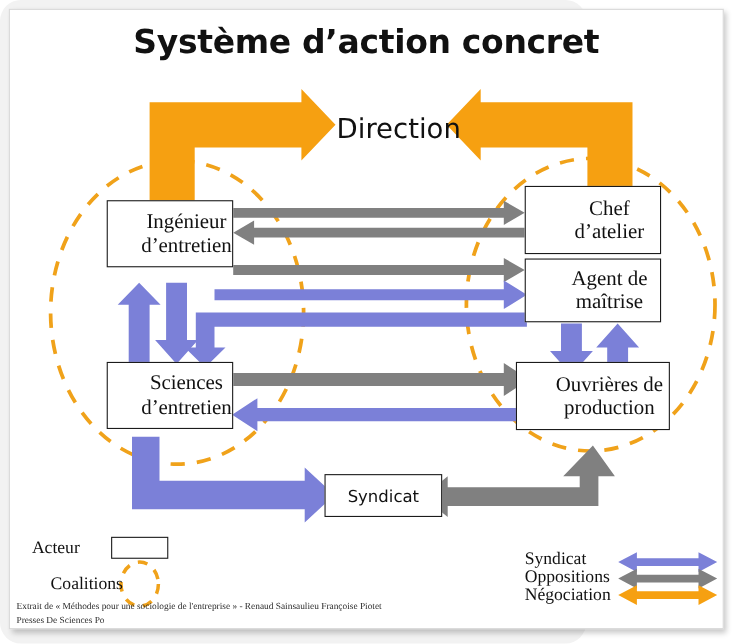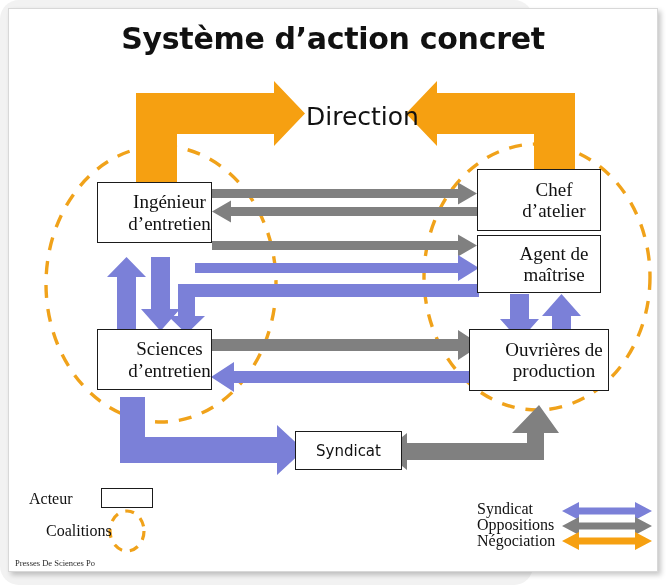--- a/index.html
+++ b/index.html
@@ -218,16 +218,17 @@
 
       <div class="legtext" style="left:20px;top:481px;">Acteur</div>
       <div class="legbox" style="left:92px;top:479px;width:52px;height:20px;"></div>
 
       <div class="legtext" style="left:7px;top:513px;margin-left:30px;">Coalitions</div>
 
       <div class="legrow" style="left:468px;top:492px;">Syndicat</div>
       <div class="legrow" style="left:468px;top:508px;">Oppositions</div>
       <div class="legrow" style="left:468px;top:524px;">Négociation</div>
 
+      <div class="foot" style="top:537px;">Extrait de « Méthodes pour une sociologie de l'entreprise » - Renaud Sainsaulieu Françoise Piotet</div>
       <div class="foot" style="top:549px;">Presses De Sciences Po</div>
     </div>
   </div>
 </div>
 
 </body></html>

